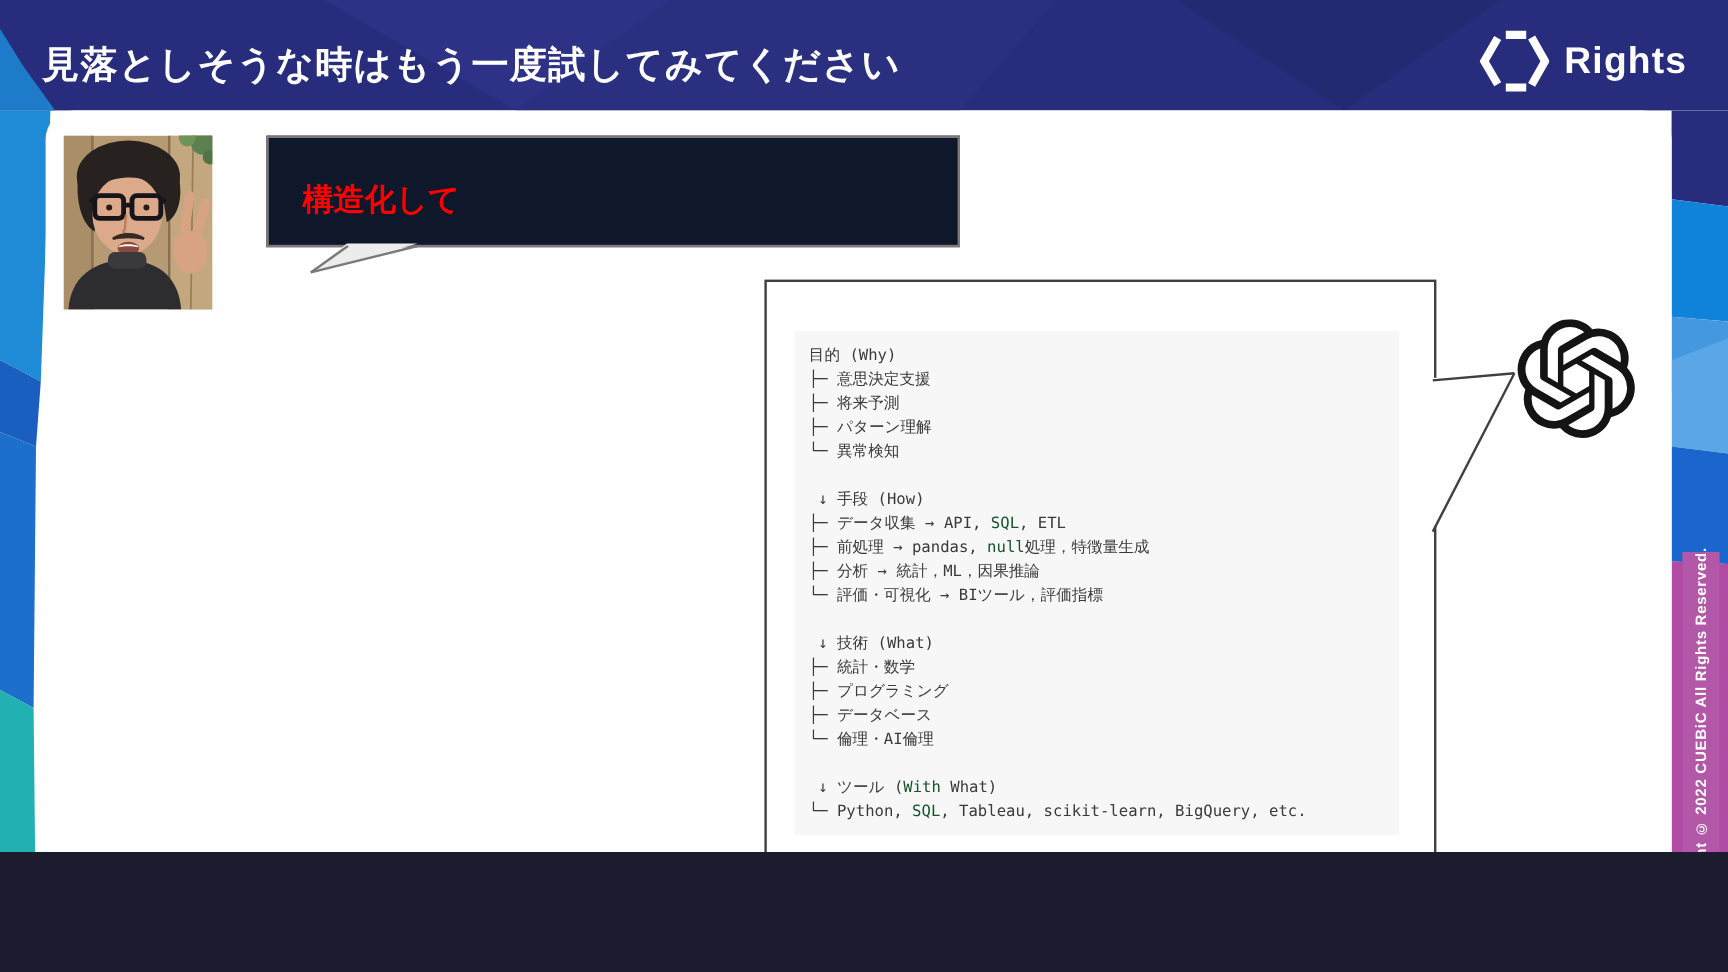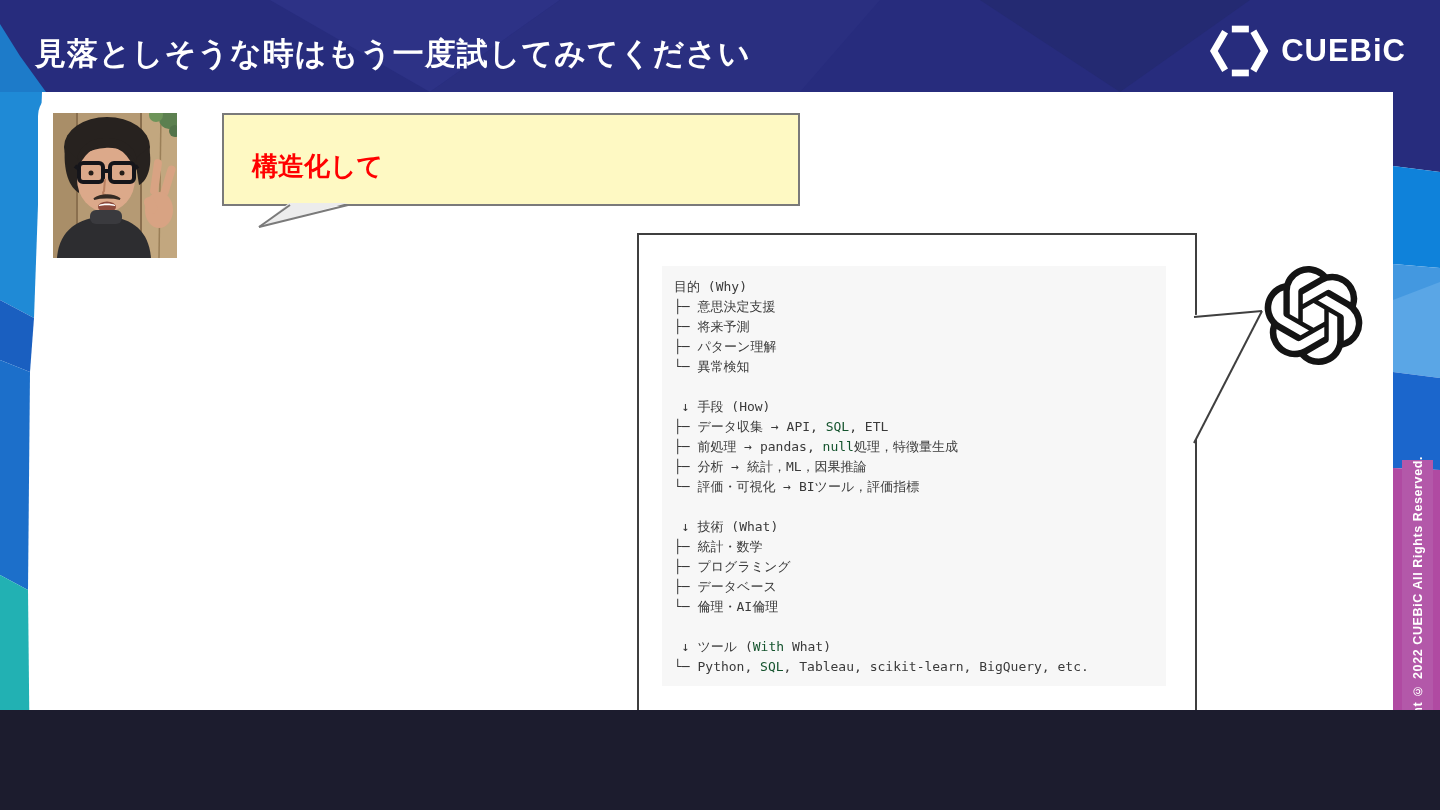--- a/index.html
+++ b/index.html
@@ -14,29 +14,29 @@
   .brand-logo{right:34px;top:25px;display:flex;align-items:center;gap:13px;}
   .brand-name{color:#ffffff;font-size:31px;font-weight:bold;letter-spacing:1px;}
 
   
   .card{left:38px;top:92px;width:1355px;height:688px;background:#ffffff;border-radius:24px;}
 
   
   .photo{left:53px;top:113px;width:124px;height:145px;}
 
   
-  .bubble{left:222px;top:113px;width:578px;height:93px;background:#fef9c3;
+  .bubble{left:222px;top:113px;width:578px;height:93px;background:#0f172a;
           border:2px solid #7a7a7a;box-sizing:border-box;}
   .bubble-text{margin:34px 0 0 28px;color:#ff0000;font-size:26px;font-weight:bold;}
   .bubble-tail{left:252px;top:196px;width:110px;height:36px;overflow:visible;}
 
   
   .gpt-box{left:637px;top:233px;width:560px;height:515px;background:#ffffff;
            border:2px solid #3f3f3f;box-sizing:border-box;}
-  .gpt-panel{left:662px;top:266px;width:504px;height:420px;background:#f7f7f7;
+  .gpt-panel{left:662px;top:276px;width:504px;height:420px;background:#f7f7f7;
              box-sizing:border-box;padding:11px 0 0 12px;
              font-family:"DejaVu Sans Mono","Liberation Mono",monospace;
              font-size:13px;line-height:20px;color:#3a3a3a;white-space:pre;overflow:hidden;}
   .code-line{height:20px;}
   .hl{color:#14532d;}
   .box-tail{left:1190px;top:303px;width:82px;height:146px;overflow:visible;}
 
   
   .openai{left:1264px;top:266px;width:99px;height:99px;}
 
@@ -99,21 +99,21 @@
   <div class="abs header-title">見落としそうな時はもう一度試してみてください</div>
   <div class="abs brand-logo">
     <svg width="58" height="52" viewBox="0 0 64 58">
       <g stroke="#ffffff" stroke-width="7.5" fill="none" stroke-linecap="butt">
         <polyline points="24,4.5 43,4.5"></polyline>
         <polyline points="48,7 60.5,29 48,51"></polyline>
         <polyline points="24,53.5 43,53.5"></polyline>
         <polyline points="16.5,7.5 4,29 16.5,50.5"></polyline>
       </g>
     </svg>
-    <span class="brand-name">CUEBiC</span>
+    <span class="brand-name">Rights</span>
   </div>
 
   <div class="abs card"></div>
 
   <svg class="abs photo" viewBox="0 0 124 145">
     <rect width="124" height="145" fill="#b59a74"></rect>
     <rect x="88" width="36" height="145" fill="#c2a77f"></rect>
     <rect x="0" width="24" height="145" fill="#a98e68"></rect>
     <line x1="24" y1="0" x2="24" y2="145" stroke="#8a6f4e" stroke-width="2"></line>
     <line x1="88" y1="0" x2="88" y2="145" stroke="#8a6f4e" stroke-width="2"></line>

